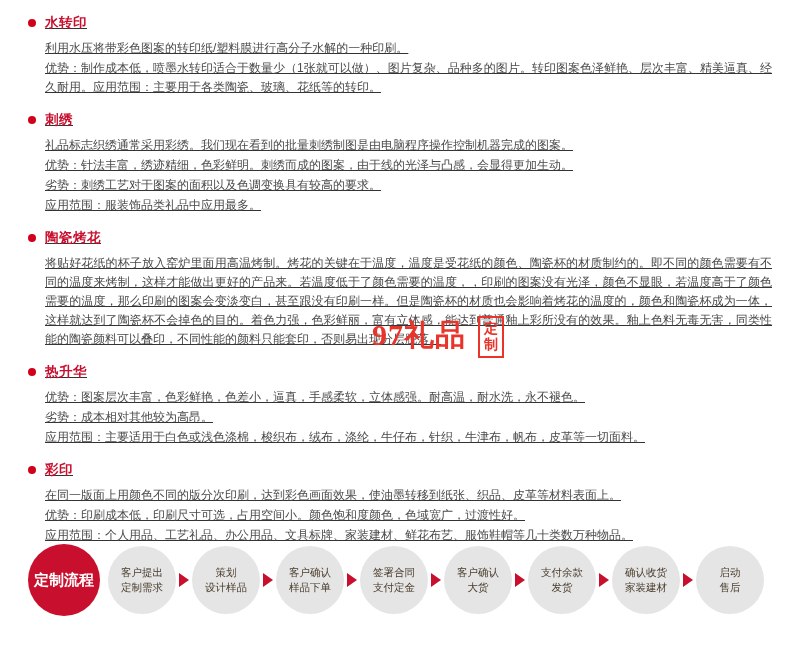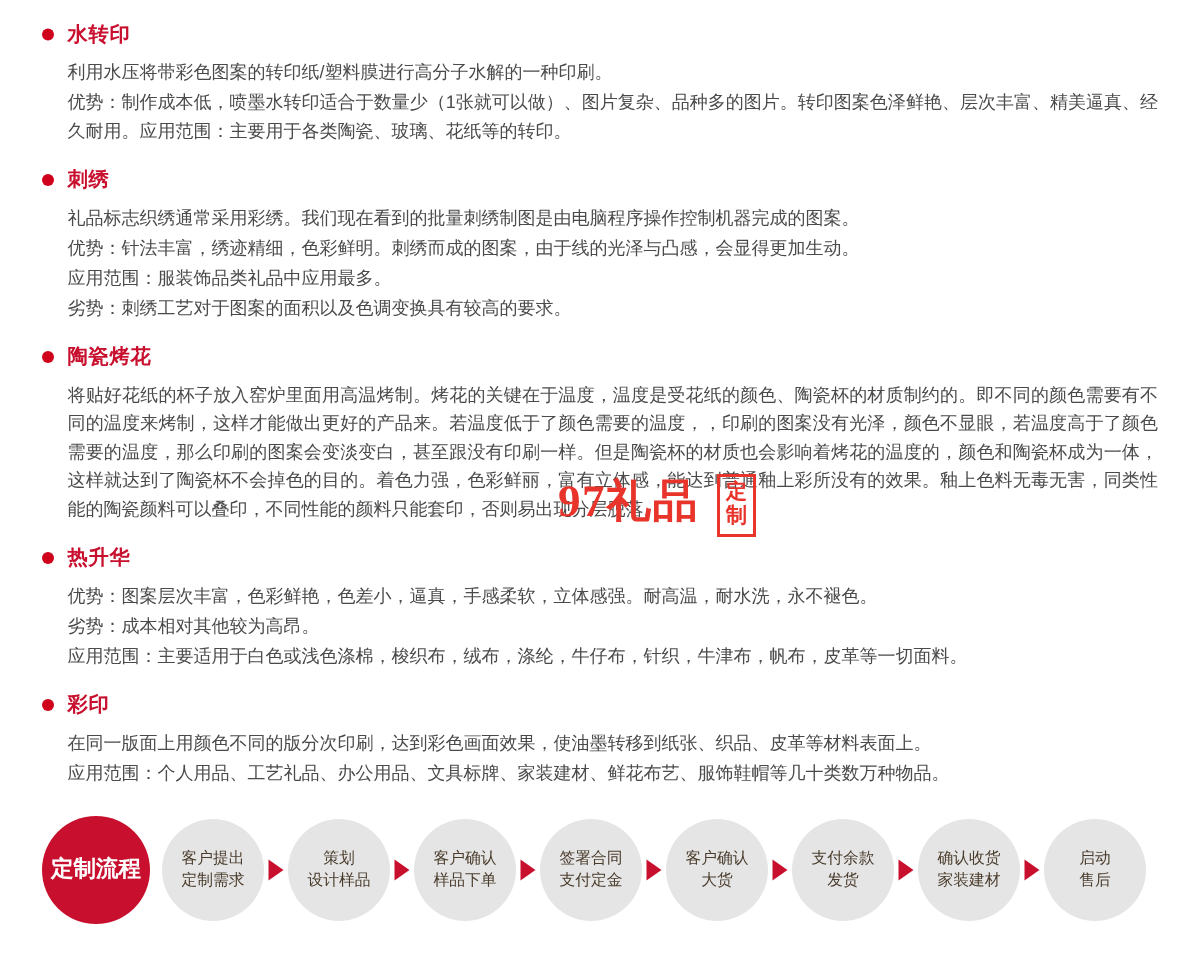--- a/index.html
+++ b/index.html
@@ -14,20 +14,21 @@
     font-family: "Liberation Sans", sans-serif;
     color: #333333;
     position: relative;
     overflow: hidden;
   }
   .page {
     position: relative;
     width: 800px;
     height: 648px;
     padding: 14px 28px 0 28px;
+    text-decoration: underline;
   }
   .section {
     margin-bottom: 14px;
   }
   .sec-head {
     display: flex;
     align-items: center;
     margin-bottom: 7px;
   }
   .bullet {
@@ -155,22 +156,22 @@
   </div>
 
   <div class="section">
     <div class="sec-head">
       <span class="bullet"></span>
       <span class="sec-title">刺绣</span>
     </div>
     <div class="sec-body">
       <p class="line">礼品标志织绣通常采用彩绣。我们现在看到的批量刺绣制图是由电脑程序操作控制机器完成的图案。</p>
       <p class="line">优势：针法丰富，绣迹精细，色彩鲜明。刺绣而成的图案，由于线的光泽与凸感，会显得更加生动。</p>
+      <p class="line">劣势：刺绣工艺对于图案的面积以及色调变换具有较高的要求。</p>
       <p class="line">应用范围：服装饰品类礼品中应用最多。</p>
-      <p class="line">劣势：刺绣工艺对于图案的面积以及色调变换具有较高的要求。</p>
     </div>
   </div>
 
   <div class="section">
     <div class="sec-head">
       <span class="bullet"></span>
       <span class="sec-title">陶瓷烤花</span>
     </div>
     <div class="sec-body">
       <p class="line">将贴好花纸的杯子放入窑炉里面用高温烤制。烤花的关键在于温度，温度是受花纸的颜色、陶瓷杯的材质制约的。即不同的颜色需要有不同的温度来烤制，这样才能做出更好的产品来。若温度低于了颜色需要的温度，，印刷的图案没有光泽，颜色不显眼，若温度高于了颜色需要的温度，那么印刷的图案会变淡变白，甚至跟没有印刷一样。但是陶瓷杯的材质也会影响着烤花的温度的，颜色和陶瓷杯成为一体，这样就达到了陶瓷杯不会掉色的目的。着色力强，色彩鲜丽，富有立体感，能达到普通釉上彩所没有的效果。釉上色料无毒无害，同类性能的陶瓷颜料可以叠印，不同性能的颜料只能套印，否则易出现分层脱落。</p>
@@ -189,20 +190,21 @@
     </div>
   </div>
 
   <div class="section">
     <div class="sec-head">
       <span class="bullet"></span>
       <span class="sec-title">彩印</span>
     </div>
     <div class="sec-body">
       <p class="line">在同一版面上用颜色不同的版分次印刷，达到彩色画面效果，使油墨转移到纸张、织品、皮革等材料表面上。</p>
+      <p class="line">优势：印刷成本低，印刷尺寸可选，占用空间小。颜色饱和度颜色，色域宽广，过渡性好。</p>
       <p class="line">应用范围：个人用品、工艺礼品、办公用品、文具标牌、家装建材、鲜花布艺、服饰鞋帽等几十类数万种物品。</p>
     </div>
   </div>
 
   <div class="watermark">
     <div class="wm-text">97礼品</div>
     <div class="wm-box">
       <span>定</span><br>
       <span>制</span>
     </div>

